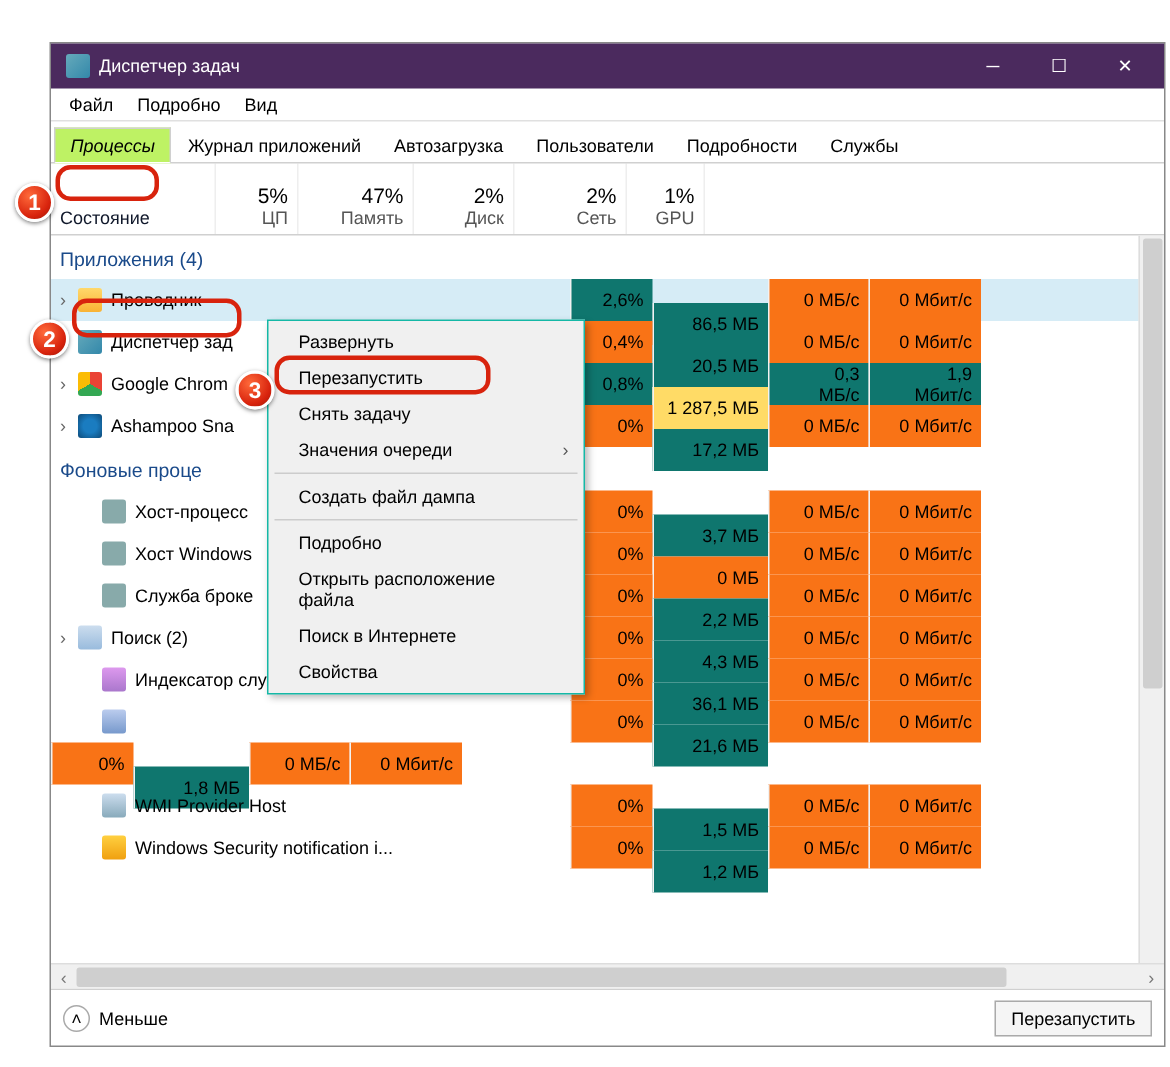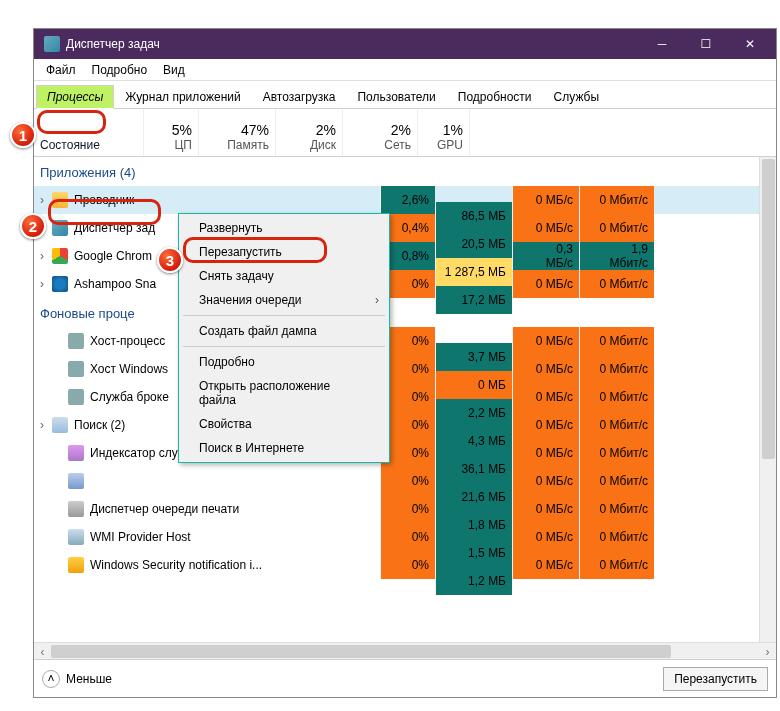--- a/index.html
+++ b/index.html
@@ -250,26 +250,20 @@
           <span style="width:16px"></span>
           <span class="icon ic-audio"></span>
         </div>
       <div class="cell wcpu bg0">0%</div>
       <div class="cell wmem bg1">21,6 МБ</div>
       <div class="cell wdisk bg0">0 МБ/с</div>
       <div class="cell wnet bg0">0 Мбит/с</div>
     </div>
 
     <div class="row">
-      <div class="bodyname">
-          <span class="expander"> </span>
-          <span style="width:16px"></span>
-          <span class="icon ic-print"></span>
-          <span class="name">Диспетчер очереди печати</span>
-        </div>
       <div class="cell wcpu bg0">0%</div>
       <div class="cell wmem bg1">1,8 МБ</div>
       <div class="cell wdisk bg0">0 МБ/с</div>
       <div class="cell wnet bg0">0 Мбит/с</div>
     </div>
 
     <div class="row">
       <div class="bodyname">
           <span class="expander"> </span>
           <span style="width:16px"></span>
@@ -318,22 +312,22 @@
 <div class="ctxmenu">
   <div class="ci">Развернуть</div>
   <div class="ci">Перезапустить</div>
   <div class="ci">Снять задачу</div>
   <div class="ci sub">Значения очереди</div>
   <div class="sep"></div>
   <div class="ci">Создать файл дампа</div>
   <div class="sep"></div>
   <div class="ci">Подробно</div>
   <div class="ci">Открыть расположение файла</div>
+  <div class="ci">Поиск в Интернете</div>
   <div class="ci">Свойства</div>
-  <div class="ci">Поиск в Интернете</div>
 </div>
 
 <div class="ring" style="left:37px; top:110px; width:69px; height:24px;"></div>
 <div class="badge" style="left:10px; top:122px;">1</div>
 
 <div class="ring" style="left:48px; top:199px; width:113px; height:26px;"></div>
 <div class="badge" style="left:20px; top:213px;">2</div>
 
 <div class="ring" style="left:183px; top:237px; width:144px; height:26px;"></div>
 <div class="badge" style="left:157px; top:247px;">3</div>

